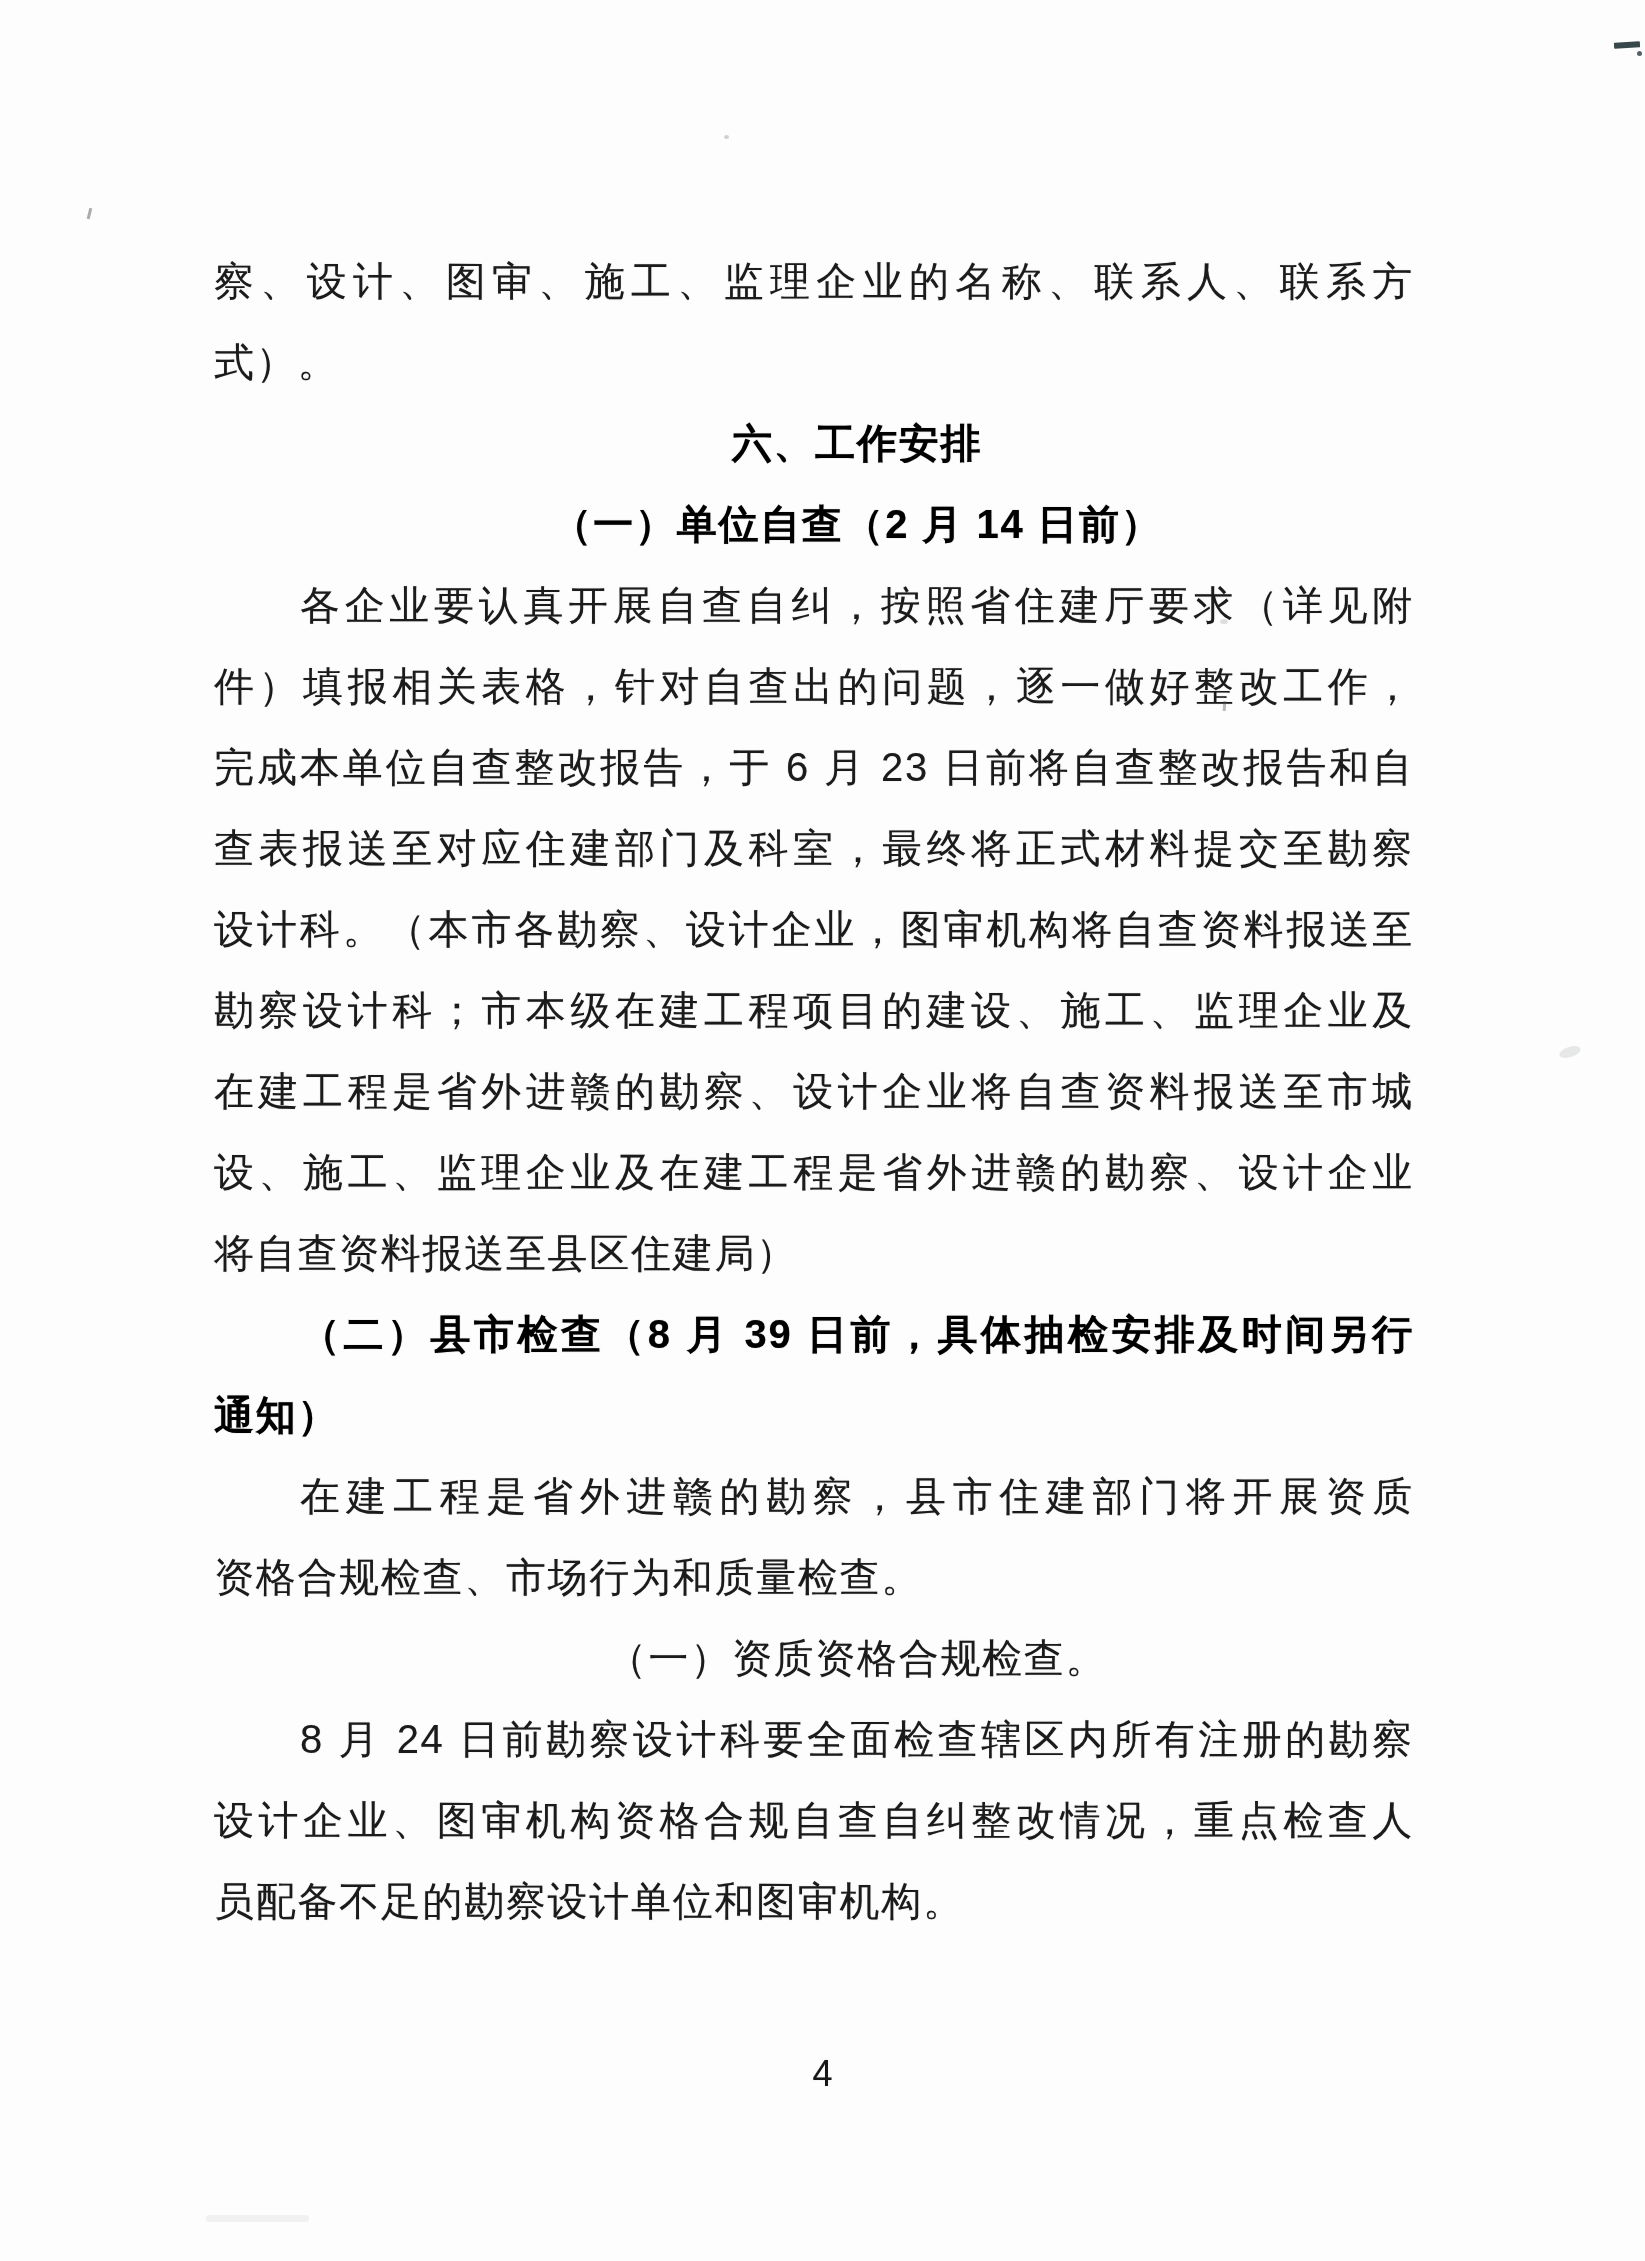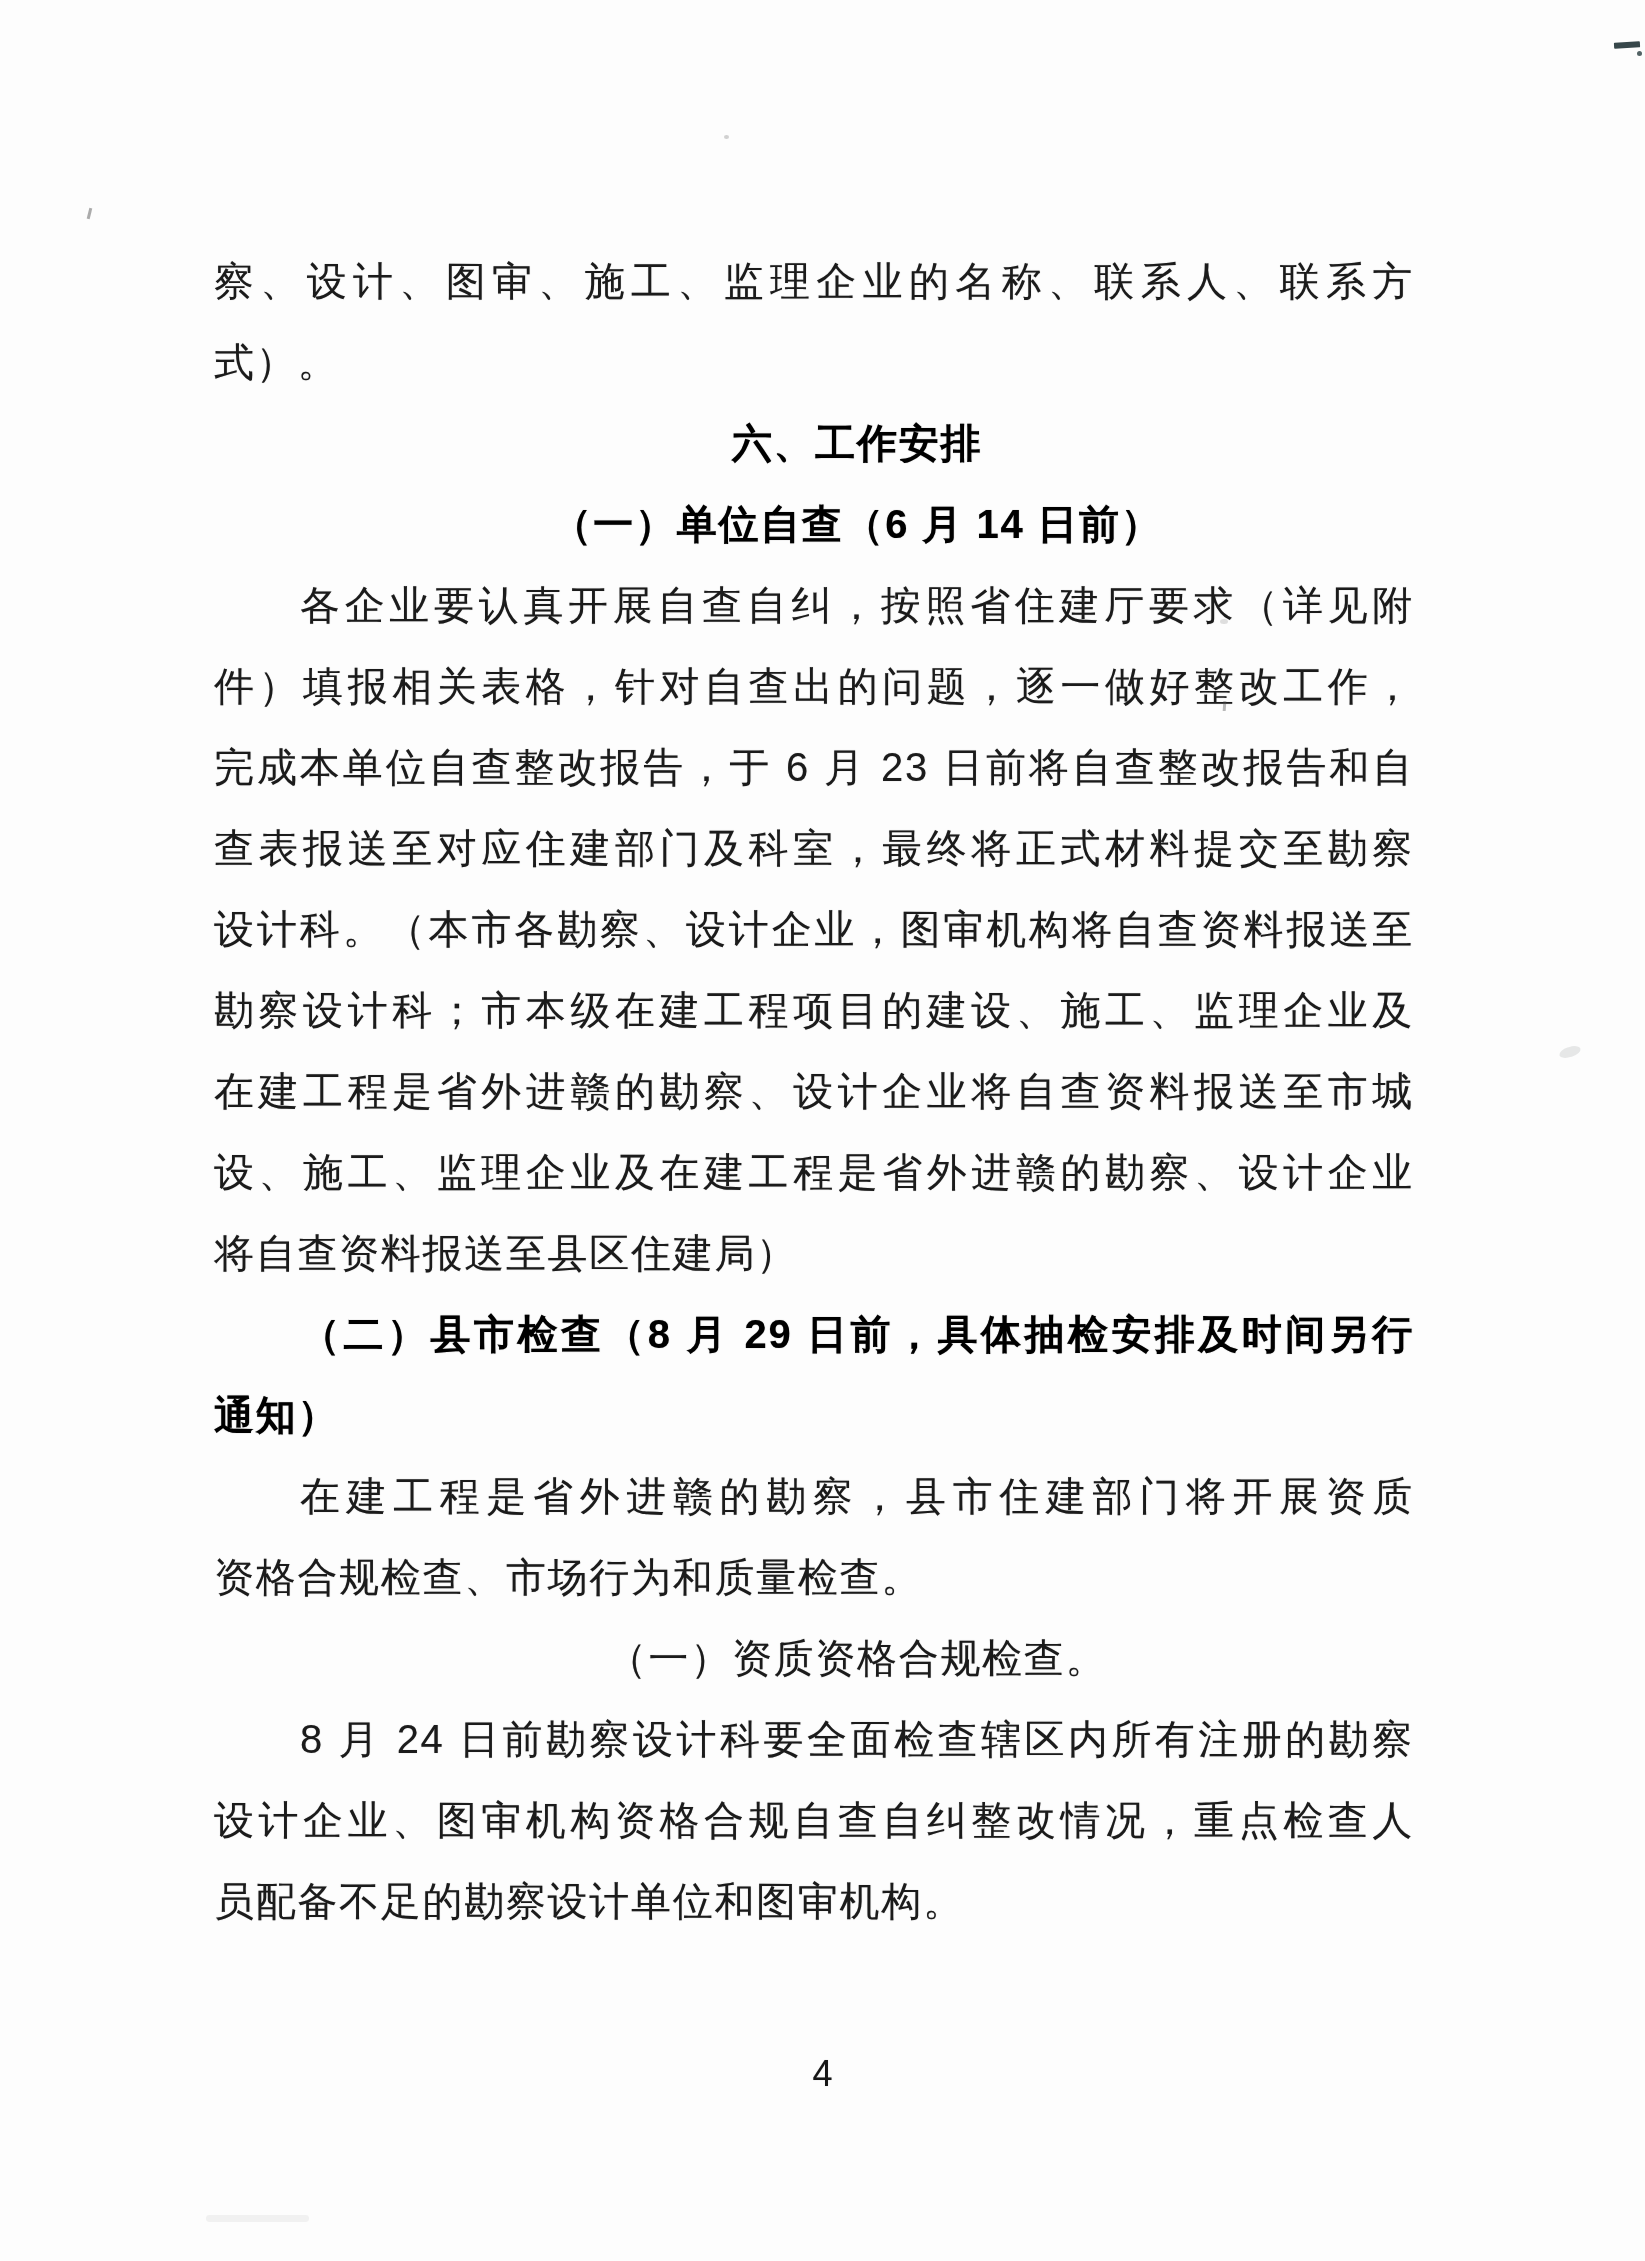--- a/index.html
+++ b/index.html
@@ -86,31 +86,31 @@
 </style>
 </head>
 <body>
 
 <div class="page">
 
   <div class="textblock">
     <div class="line just">察、设计、图审、施工、监理企业的名称、联系人、联系方</div>
     <div class="line">式）。</div>
     <div class="line bold indent">六、工作安排</div>
-    <div class="line bold indent">（一）单位自查（6 月 14 日前）</div>
+    <div class="line bold indent">（一）单位自查（2 月 14 日前）</div>
     <div class="line just indent">各企业要认真开展自查自纠，按照省住建厅要求（详见附</div>
     <div class="line just">件）填报相关表格，针对自查出的问题，逐一做好整改工作，</div>
     <div class="line just">完成本单位自查整改报告，于 6 月 23 日前将自查整改报告和自</div>
     <div class="line just">查表报送至对应住建部门及科室，最终将正式材料提交至勘察</div>
     <div class="line just">设计科。（本市各勘察、设计企业，图审机构将自查资料报送至</div>
     <div class="line just">勘察设计科；市本级在建工程项目的建设、施工、监理企业及</div>
     <div class="line just">在建工程是省外进赣的勘察、设计企业将自查资料报送至市城</div>
     <div class="line just">设、施工、监理企业及在建工程是省外进赣的勘察、设计企业</div>
     <div class="line">将自查资料报送至县区住建局）</div>
-    <div class="line just bold indent">（二）县市检查（8 月 29 日前，具体抽检安排及时间另行</div>
+    <div class="line just bold indent">（二）县市检查（8 月 39 日前，具体抽检安排及时间另行</div>
     <div class="line bold">通知）</div>
     <div class="line just indent">在建工程是省外进赣的勘察，县市住建部门将开展资质</div>
     <div class="line">资格合规检查、市场行为和质量检查。</div>
     <div class="line indent">（一）资质资格合规检查。</div>
     <div class="line just indent">8 月 24 日前勘察设计科要全面检查辖区内所有注册的勘察</div>
     <div class="line just">设计企业、图审机构资格合规自查自纠整改情况，重点检查人</div>
     <div class="line">员配备不足的勘察设计单位和图审机构。</div>
   </div>
 
   <div class="pagenum">4</div>

